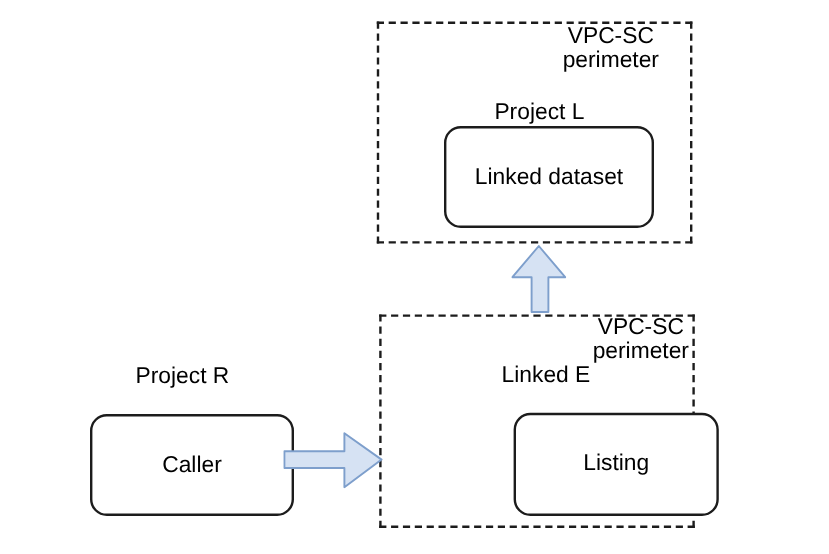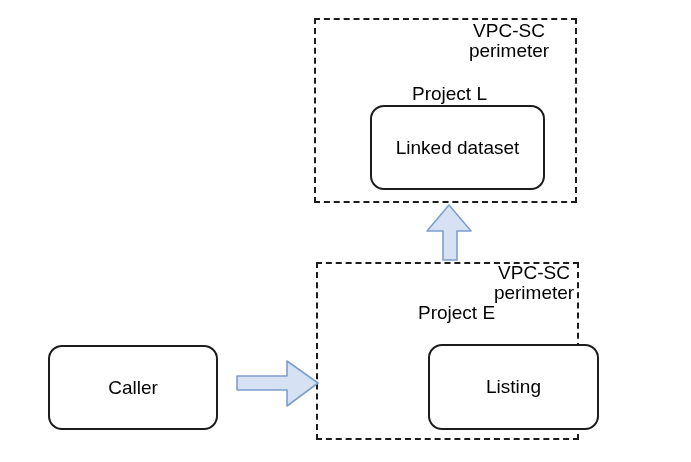--- a/index.html
+++ b/index.html
@@ -32,21 +32,21 @@
     border: 2px solid #1c1c1c;
     border-radius: 14px;
     background: #ffffff;
     display: flex;
     align-items: center;
     justify-content: center;
     text-align: left;
   }
   .node-linked-dataset { left: 370px; top: 105px; width: 175px; height: 85px; }
   .node-listing        { left: 384px; top: 344px; width: 171px; height: 86px; margin-left: 44px; }
-  .node-caller         { left: 48px;  top: 345px; width: 170px; height: 85px; }
+  .node-caller         { left: 75px;  top: 345px; width: 170px; height: 85px; }
 
   .label {
     position: absolute;
     line-height: 20px;
     white-space: nowrap;
   }
   .vpc-label { text-align: center; white-space: normal; }
   .vpc-label-top    { left: 434px; top: 21px;  width: 150px; }
   .vpc-label-bottom { left: 459px; top: 263px; width: 150px; }
   .project-l-label  { left: 412px; top: 64px; margin-top: 20px;  }
@@ -88,26 +88,27 @@
     <polygon points="23,1 45,27 31,27 31,56 17,56 17,27 1,27"></polygon>
   </svg>
 
   <div class="perimeter perimeter-bottom"></div>
 
   <div class="label vpc-label vpc-label-bottom">
     <div>VPC-SC</div>
     <div>perimeter</div>
   </div>
 
-  <div class="label project-e-label">Project E</div>
+  <div class="label project-e-label">Linked E</div>
 
   <div class="node node-listing">
     <span>Listing</span>
   </div>
 
+  <div class="label project-r-label">Project R</div>
 
   <div class="node node-caller">
     <span>Caller</span>
   </div>
 
   <svg class="arrow arrow-right" width="84" height="47" viewBox="0 0 84 47">
     <polygon points="1,16 51,16 51,1 82,23 51,46 51,30 1,30"></polygon>
   </svg>
 
 </div>

